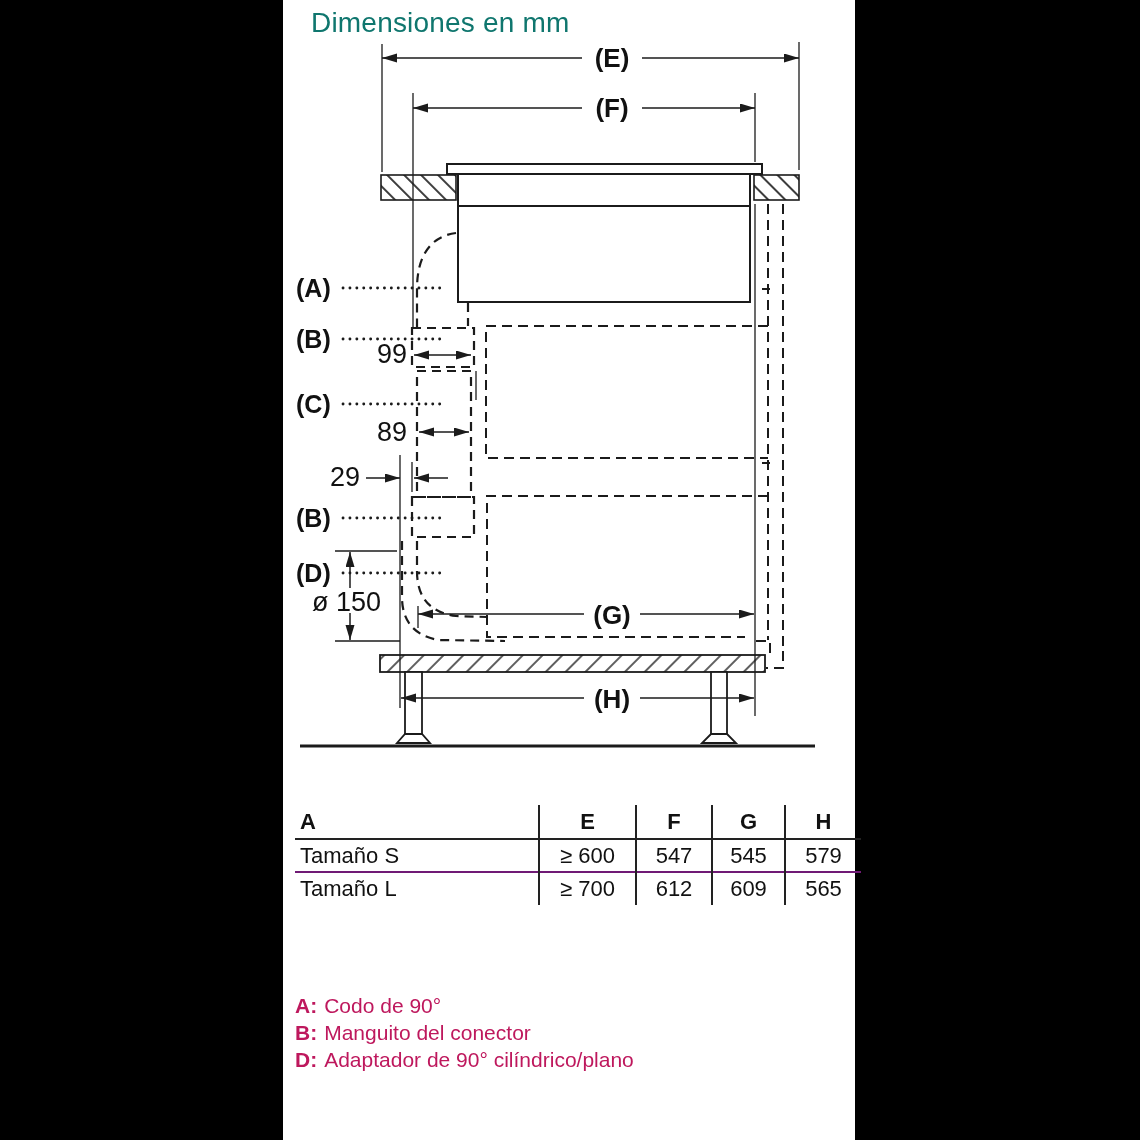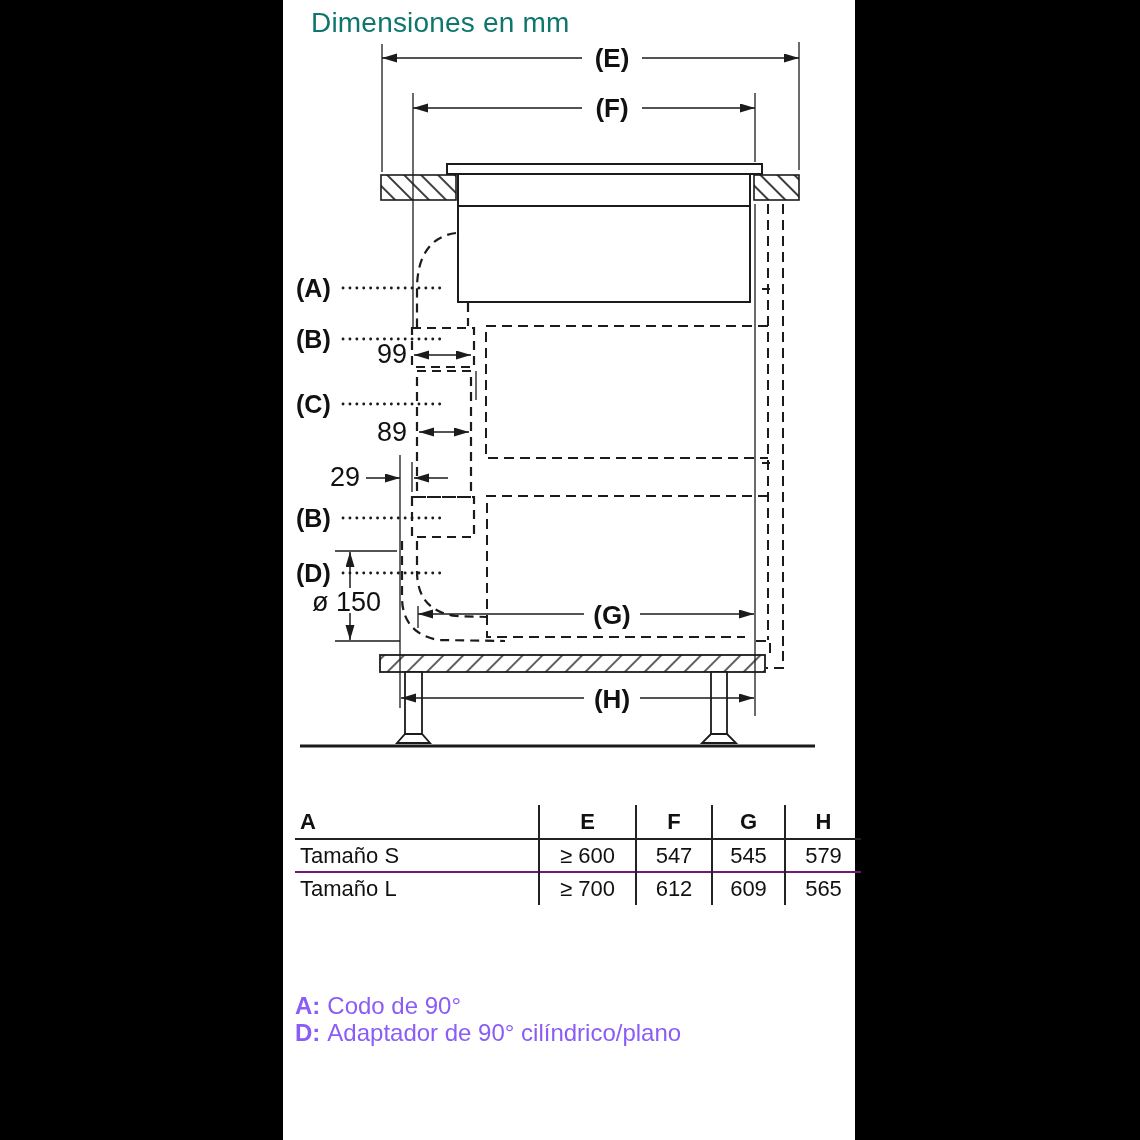--- a/index.html
+++ b/index.html
@@ -21,21 +21,21 @@
   table.tbl .ce{width:95px;text-align:center;}
   table.tbl .cf{width:74px;text-align:center;}
   table.tbl .cg{width:71px;text-align:center;}
   table.tbl .ch{width:75px;text-align:center;}
   table.tbl thead th{font-weight:bold;height:33px;}
   table.tbl thead tr{border-bottom:2px solid #222;}
   table.tbl tbody tr{height:33px;}
   table.tbl tbody tr.sep{border-bottom:2px solid #701a75;margin-left:18px;}
   table.tbl .vline{border-left:2px solid #222;}
 
-  .legend{position:absolute;left:12px;top:992px;font-size:24px;color:#8b5cf6;}
+  .legend{position:absolute;left:12px;top:992px;font-size:21px;color:#be185d;}
   .legend-item{height:27px;line-height:27px;white-space:nowrap;}
   .legend-key{font-weight:bold;margin-right:7px;}
 </style>
 </head>
 <body>
 
 <div class="canvas">
   <div class="page">
 
     <div class="title">Dimensiones en mm</div>
@@ -195,18 +195,21 @@
           <td class="ch vline">565</td>
         </tr>
       </tbody>
     </table>
 
     <div class="legend">
       <div class="legend-item">
         <span class="legend-key">A:</span><span>Codo de 90°</span>
       </div>
       <div class="legend-item">
+        <span class="legend-key">B:</span><span>Manguito del conector</span>
+      </div>
+      <div class="legend-item">
         <span class="legend-key">D:</span><span>Adaptador de 90° cilíndrico/plano</span>
       </div>
     </div>
 
   </div>
 </div>
 
 </body></html>

